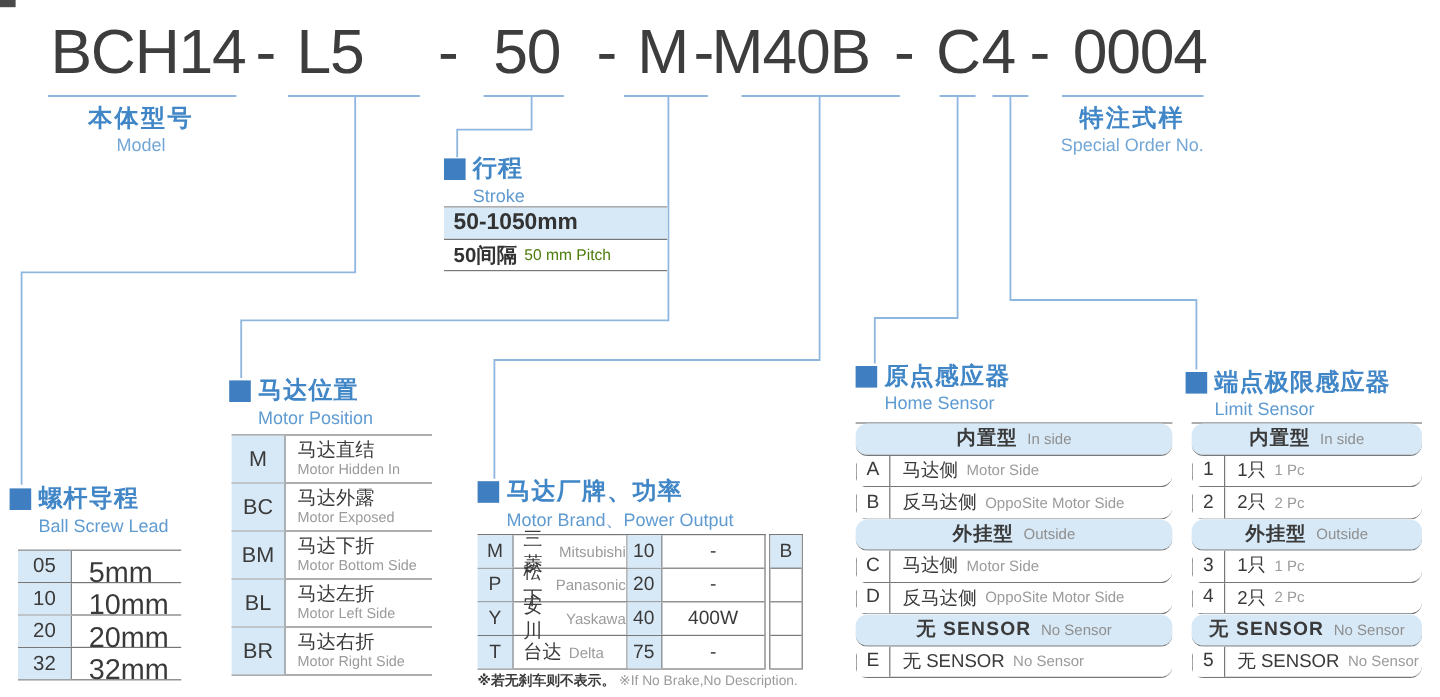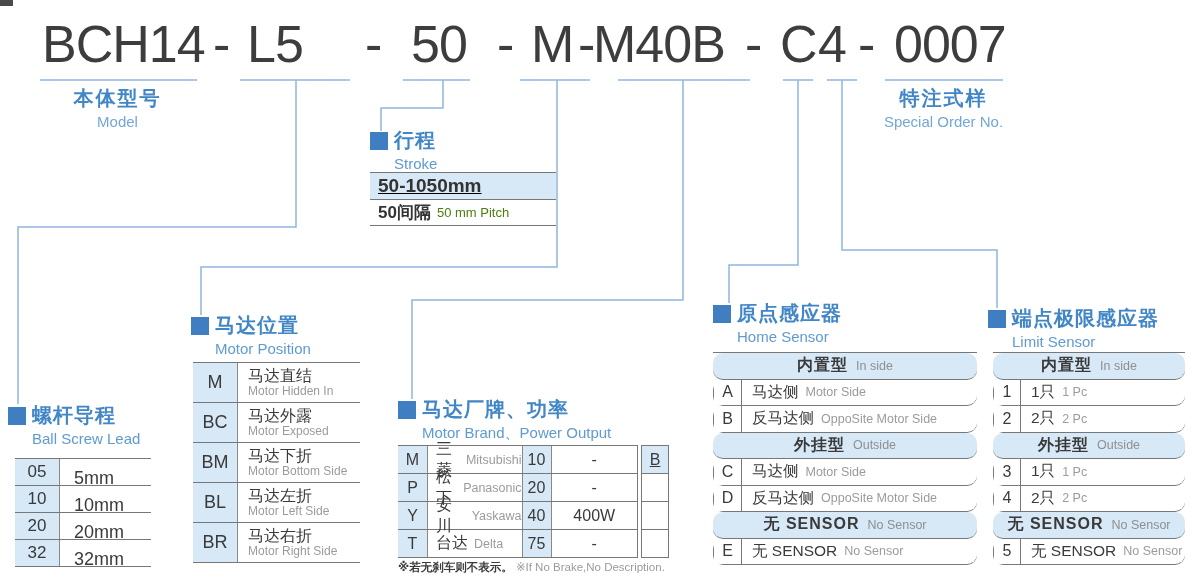--- a/index.html
+++ b/index.html
@@ -12,30 +12,30 @@
   .ul-zh{font-size:20px;font-weight:bold;color:#4186c6;letter-spacing:2px;}
   .ul-en{font-size:15px;color:#74a7d6;margin-top:1px;}
   .sec-head{position:absolute;}
   .hrow{display:flex;align-items:center;gap:6px;}
   .bullet{width:18px;height:18px;background:#3f7fc1;flex:none;}
   .h-zh{font-size:20px;font-weight:bold;color:#4186c6;letter-spacing:1px;white-space:nowrap;}
   .h-en{font-size:15px;color:#5f9bd1;margin-left:24px;margin-top:1px;white-space:nowrap;}
   .tbl{position:absolute;border-top:1px solid #777;box-sizing:border-box;background:#fff;}
   .row{display:flex;align-items:center;border-bottom:1px solid #777;box-sizing:border-box;}
   .h26{height:26px;}.h265{height:26.5px;border-radius:10px;}.h27{height:27px;}.h28{height:28px;}.h40{height:40px;}
-  .bluebg{background:#d7e9f7;text-decoration:underline;}
+  .bluebg{background:#d7e9f7;}
   .codecell{align-self:stretch;display:flex;align-items:center;justify-content:center;
             background:#d7e9f7;border-right:1px solid #888;color:#3a3a3a;flex:none;box-sizing:border-box;}
   
   .stroke-r1{font-size:19px;font-weight:bold;color:#333;padding-left:8px;}
   .stroke-r2-main{font-size:17px;font-weight:bold;color:#333;padding-left:8px;}
   .stroke-r2-sub{font-size:13px;color:#4d7c0f;margin-left:6px;}
   
   .bsl .codecell{width:45px;font-size:17px;}
-  .bsl .val{font-size:18px;color:#3a3a3a;padding-left:14px;margin-top:12px;}
+  .bsl .val{font-size:24px;color:#3a3a3a;padding-left:14px;margin-top:12px;}
   
   .mp .codecell{width:45px;font-size:18px;}
   .mp .desc{padding-left:10px;line-height:1.1;}
   .mp .d-zh{font-size:16px;color:#3a3a3a;}
   .mp .d-en{font-size:12px;color:#9b9b9b;}
   
   .mb{border-right:1px solid #777;}
   .mb .codecell{width:30px;font-size:16px;}
   .mb .brand{flex:1;align-self:stretch;display:flex;align-items:center;padding-left:8px;border-right:1px solid #888;}
   .mb .b-zh{font-size:16px;color:#3a3a3a;}
@@ -89,21 +89,21 @@
   <span class="seg" style="left:365px">-</span>
   <span class="seg" style="left:411px">50</span>
   <span class="seg" style="left:497px">-</span>
   <span class="seg" style="left:531px">M</span>
   <span class="seg" style="left:578px">-</span>
   <span class="seg" style="left:593px">M40B</span>
   <span class="seg" style="left:745px">-</span>
   <span class="seg" style="left:780px">C</span>
   <span class="seg" style="left:818px">4</span>
   <span class="seg" style="left:858px">-</span>
-  <span class="seg" style="left:894px">0007</span>
+  <span class="seg" style="left:894px">0004</span>
 
   <div class="under-label" style="left:876px;top:85px;width:135px">
     <div class="ul-zh">特注式样</div>
     <div class="ul-en">Special Order No.</div>
   </div>
   <div class="under-label" style="left:55px;top:85px;width:125px">
     <div class="ul-zh">本体型号</div>
     <div class="ul-en">Model</div>
   </div>
 

